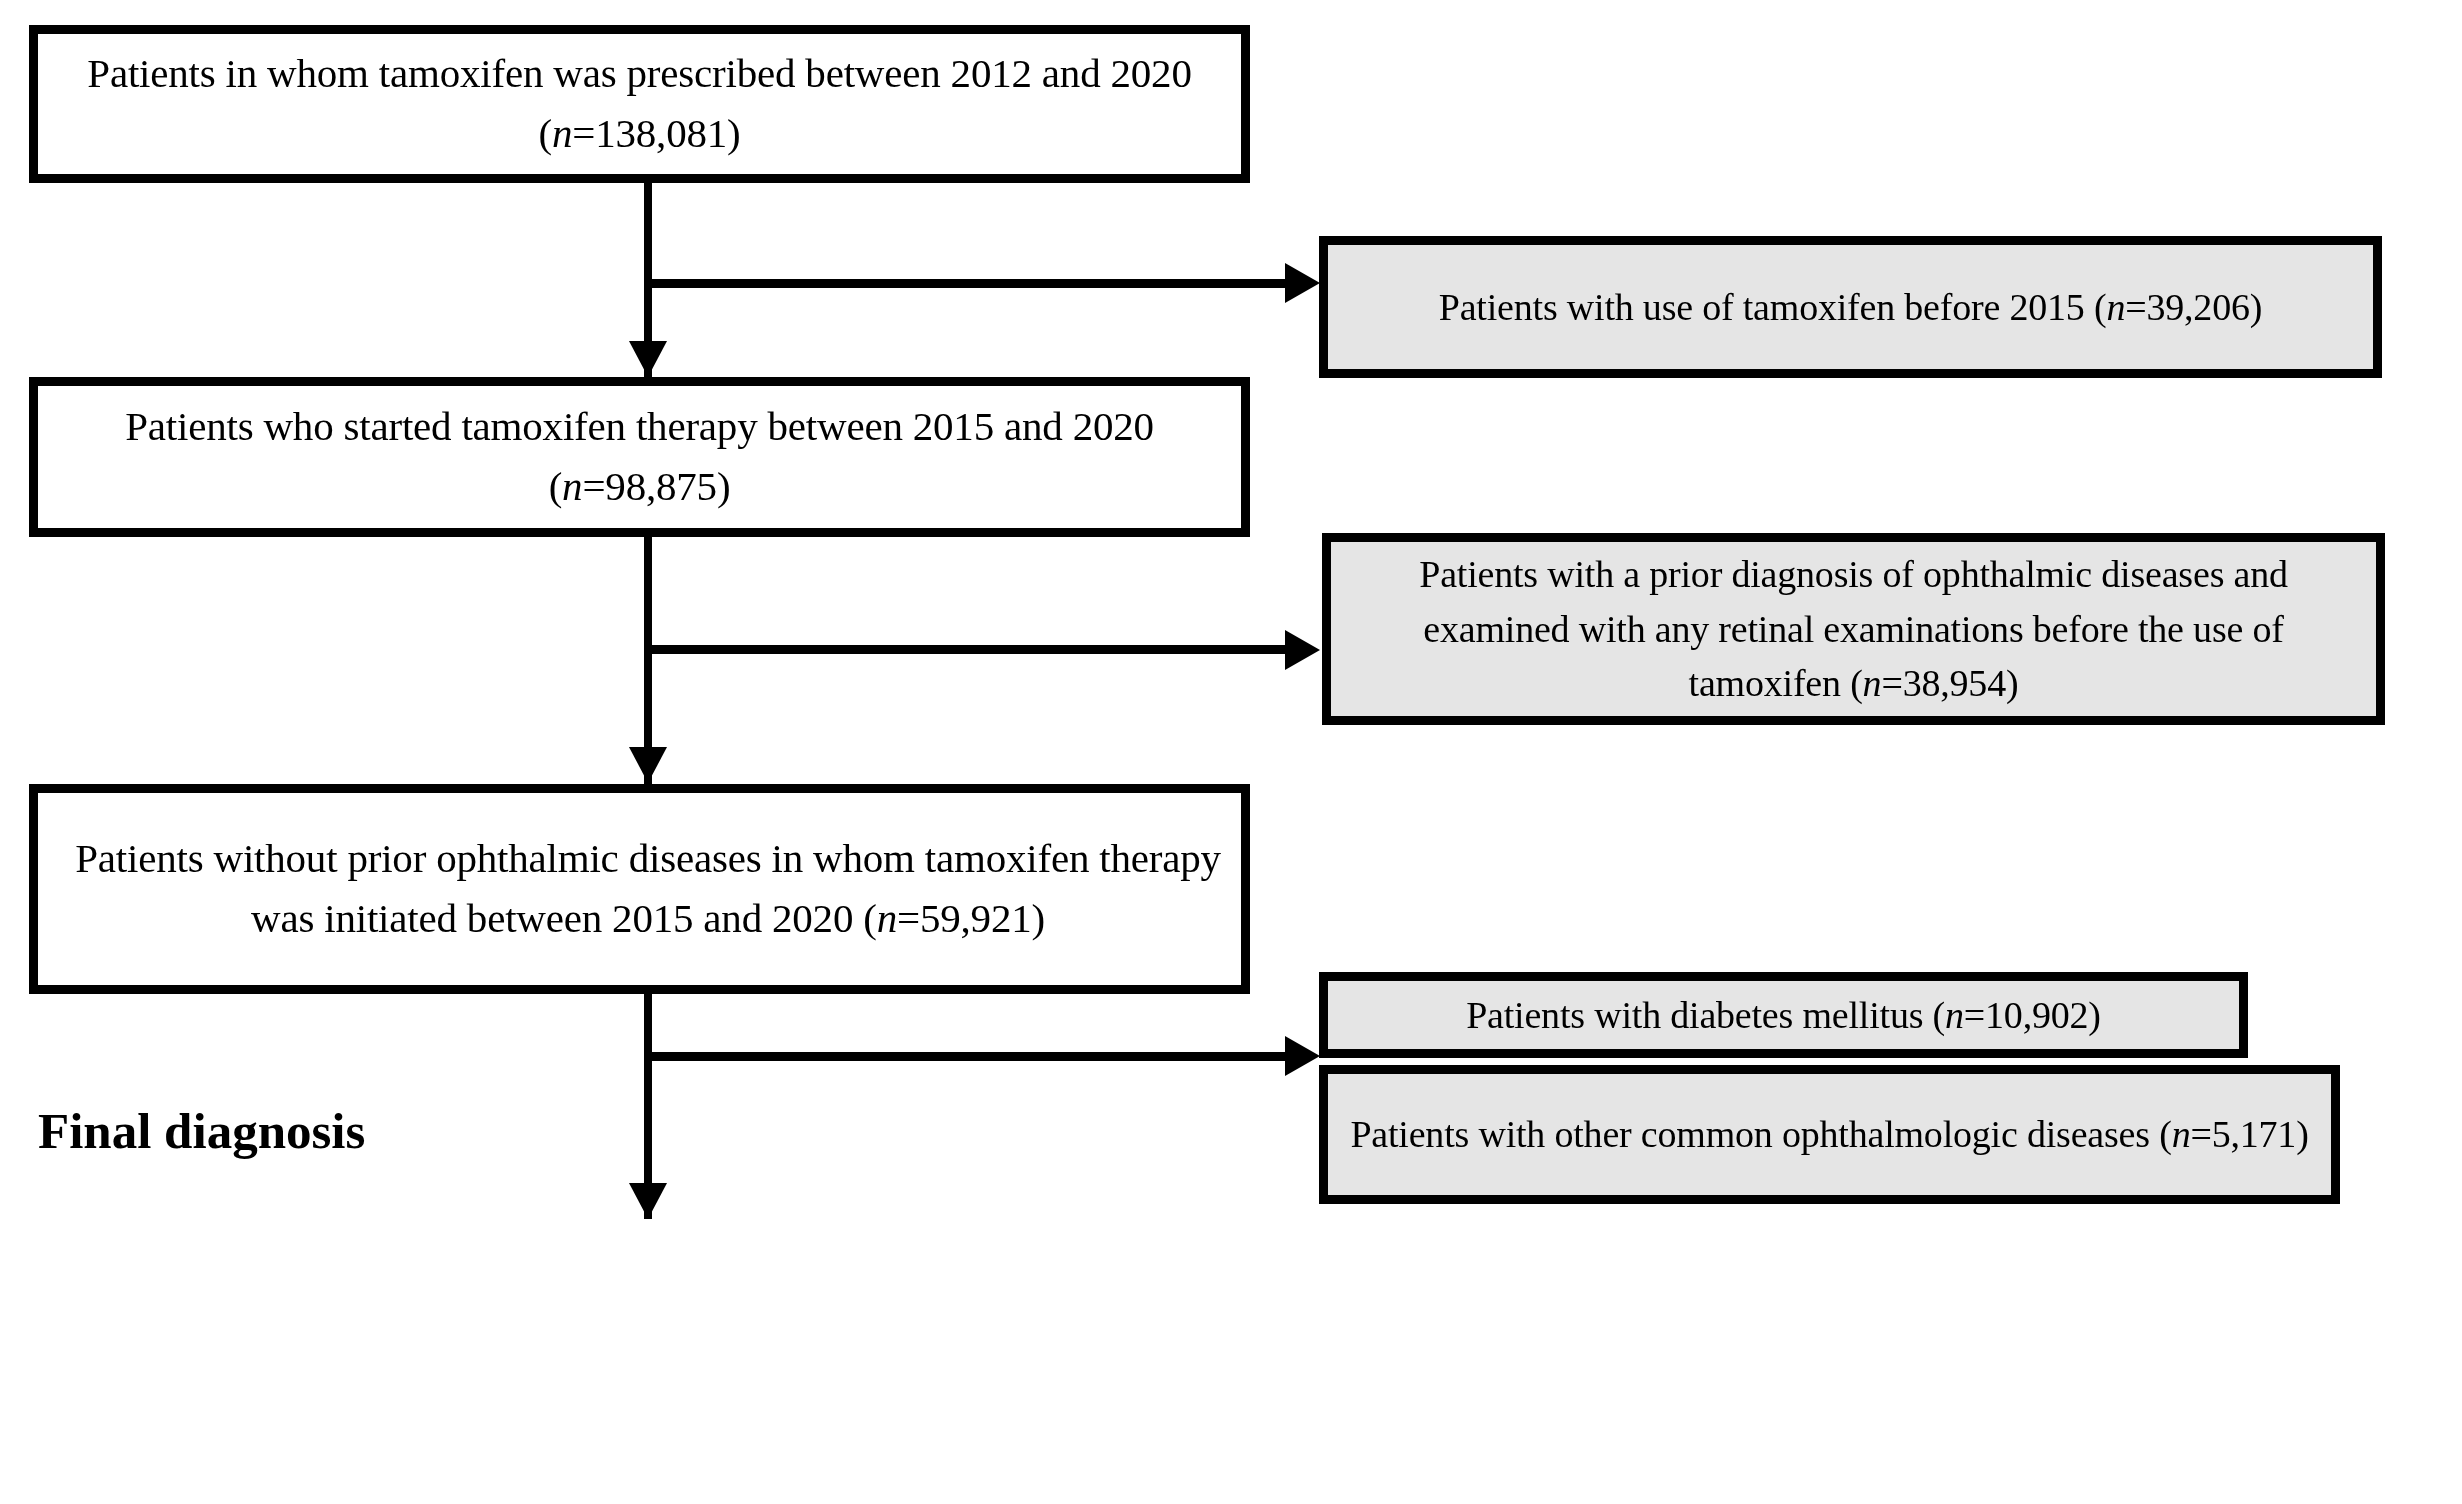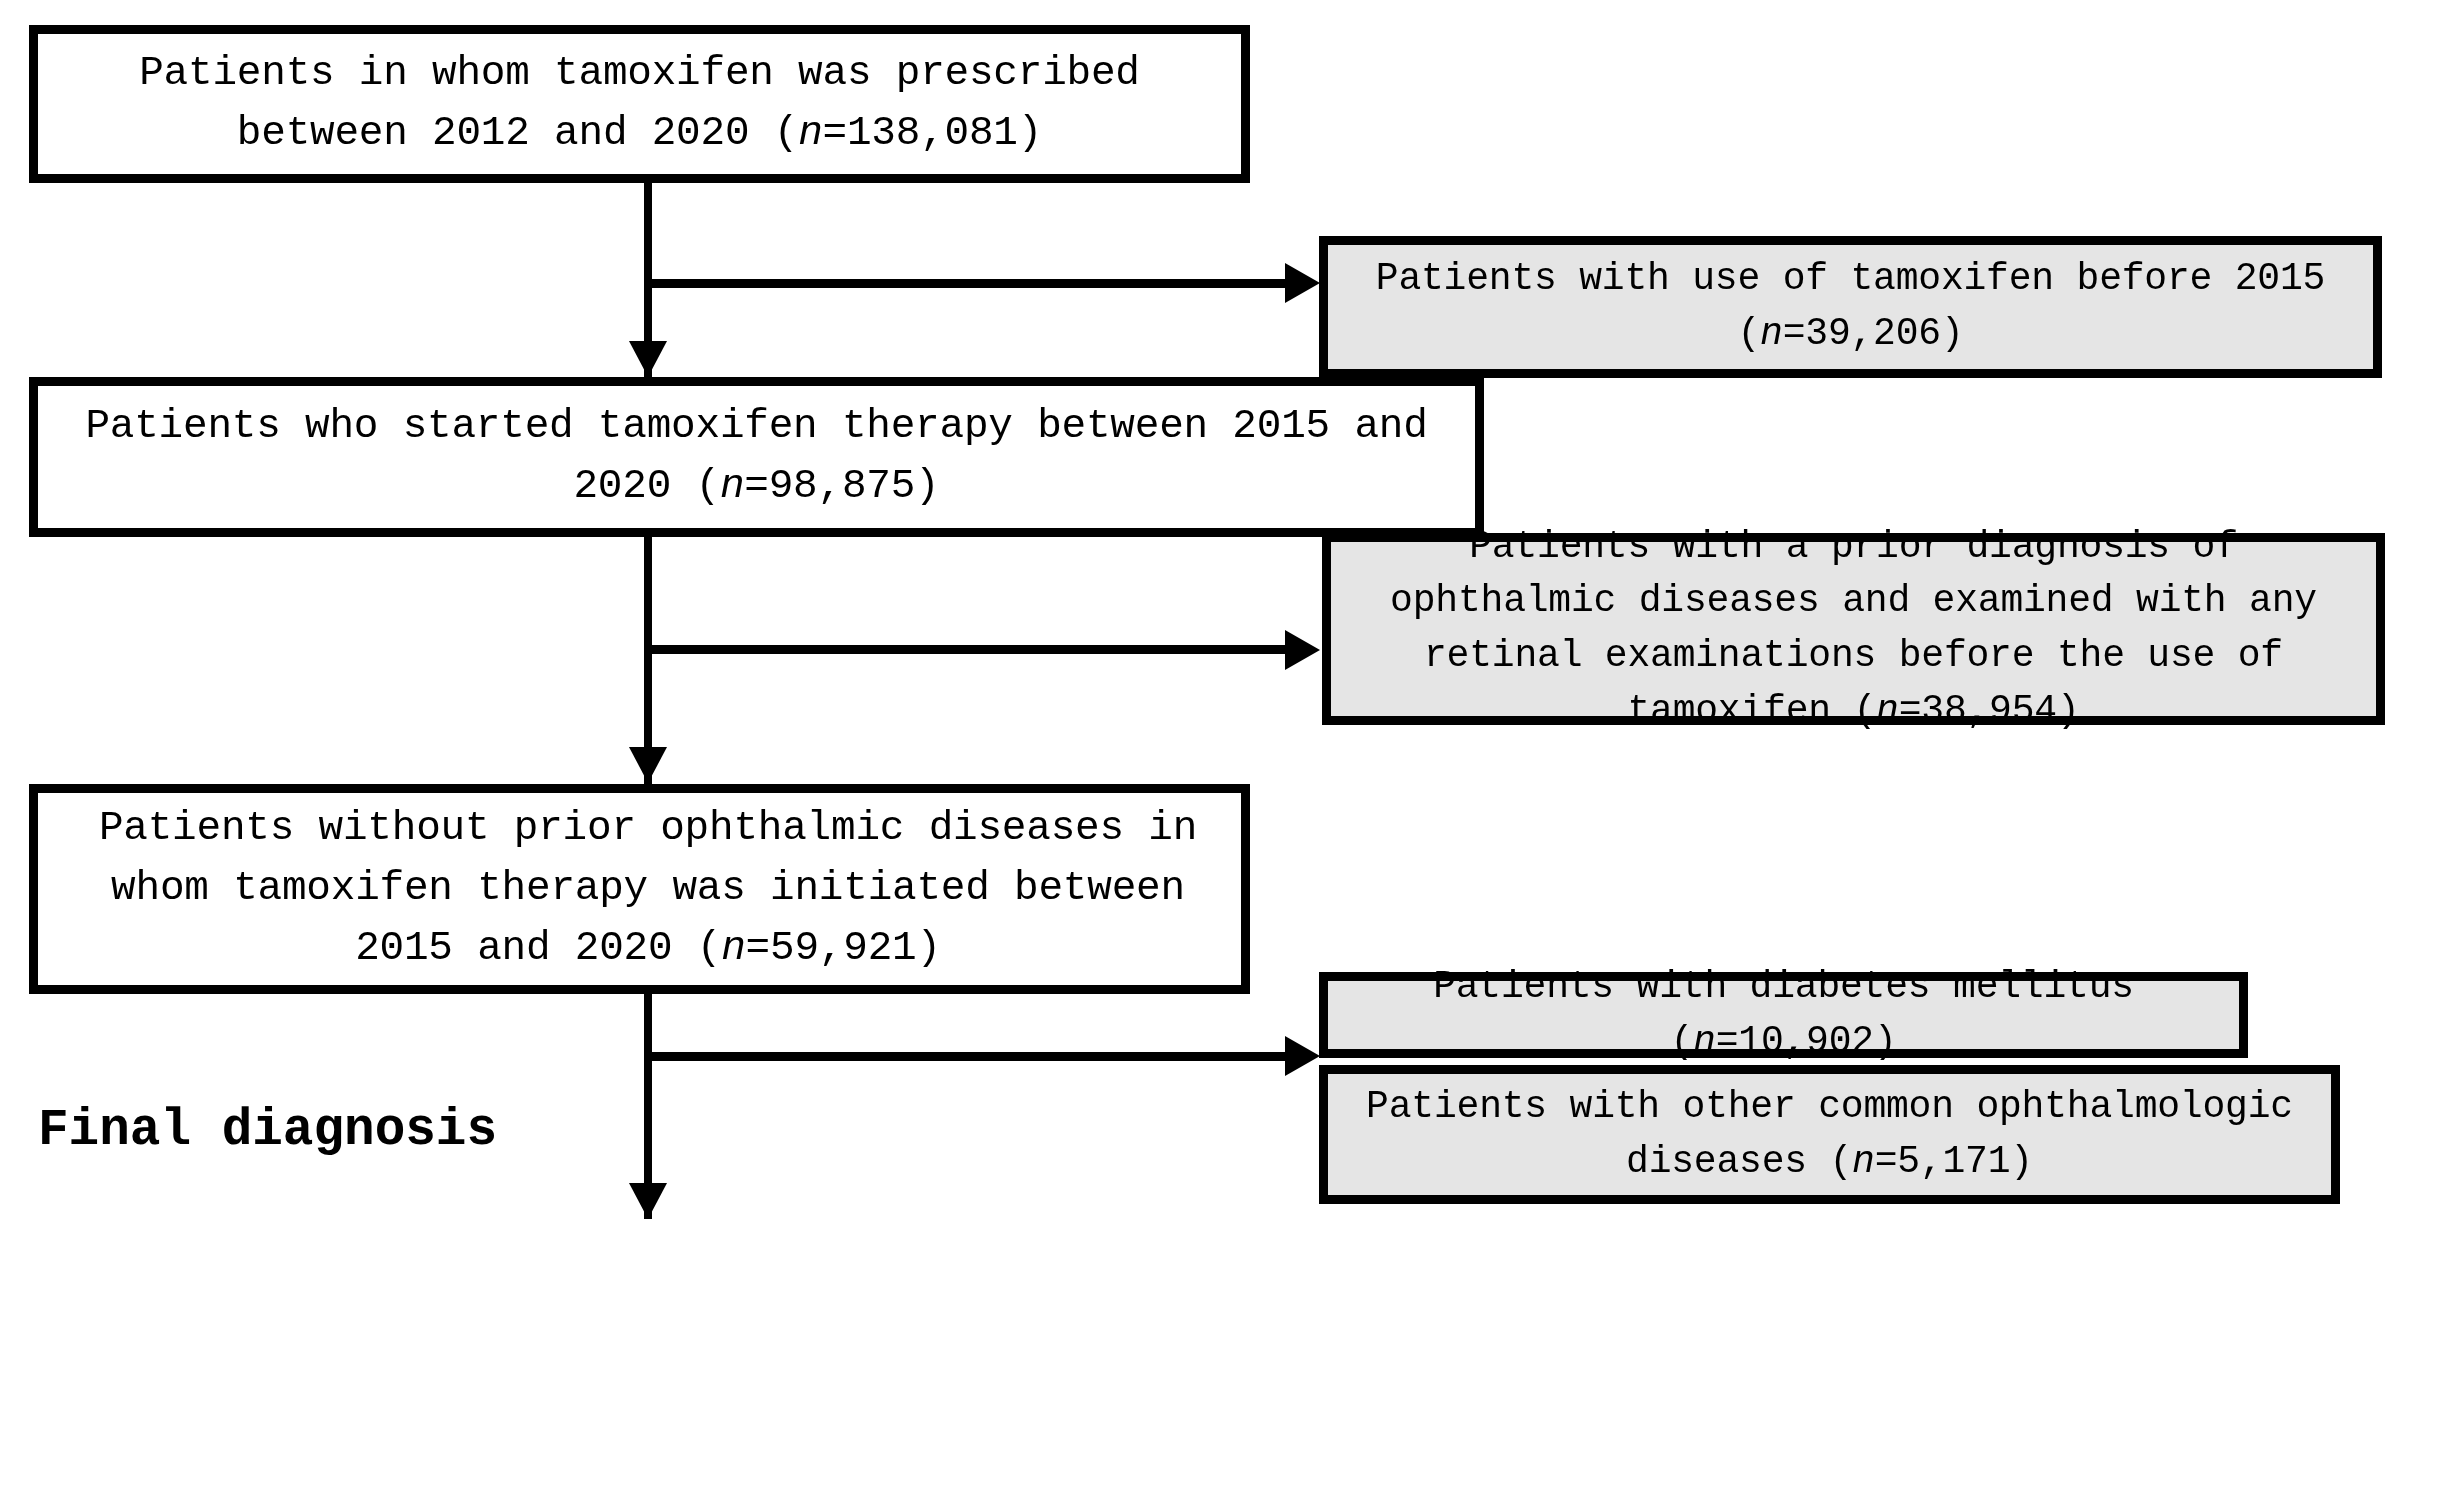--- a/index.html
+++ b/index.html
@@ -6,21 +6,21 @@
   html, body {
     margin: 0;
     padding: 0;
     background: #ffffff;
   }
   #canvas {
     position: relative;
     width: 2462px;
     height: 1504px;
     background: #ffffff;
-    font-family: Liberation Mono, monospace;
+    font-family: Liberation Serif, serif;
     overflow: hidden;
   }
 
   
   .node {
     position: absolute;
     box-sizing: border-box;
     border: 9.4px solid #000000;
     display: flex;
     align-items: center;
@@ -112,21 +112,21 @@
   <div class="vline" style="left:644px; top:994px; height:225px;"></div>
   <div class="arrow-down" style="left:629px; top:1183px;"></div>
 
   <div class="hline" style="left:644px; top:1052px; width:644px;"></div>
   <div class="arrow-right" style="left:1285px; top:1036px;"></div>
 
   <div class="node node-included" style="left:29px; top:25px; width:1221px; height:158px;">
     <div class="node-label"><span>Patients in whom tamoxifen was prescribed between 2012 and 2020 (</span><span class="nitalic">n</span><span>=138,081)</span></div>
   </div>
 
-  <div class="node node-included" style="left:29px; top:377px; width:1455px; height:160px;">
+  <div class="node node-included" style="left:29px; top:377px; width:1221px; height:160px;">
     <div class="node-label"><span>Patients who started tamoxifen therapy between 2015 and 2020 (</span><span class="nitalic">n</span><span>=98,875)</span></div>
   </div>
 
   <div class="node node-included" style="left:29px; top:784px; width:1221px; height:210px;padding-left:36px;">
     <div class="node-label"><span>Patients without prior ophthalmic diseases in whom tamoxifen therapy was initiated between 2015 and 2020 (</span><span class="nitalic">n</span><span>=59,921)</span></div>
   </div>
 
 
   <div class="node node-excluded" style="left:1319px; top:236px; width:1063px; height:142px;">
     <div class="node-label"><span>Patients with use of tamoxifen before 2015 (</span><span class="nitalic">n</span><span>=39,206)</span></div>

